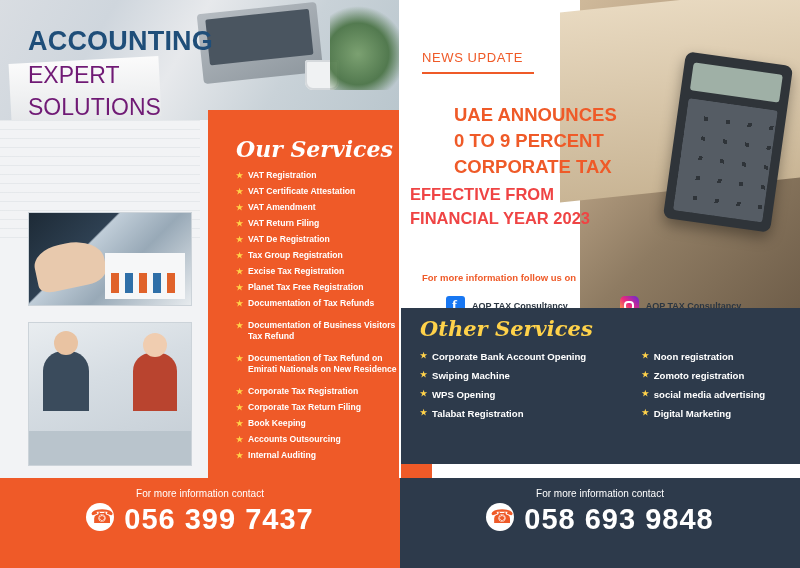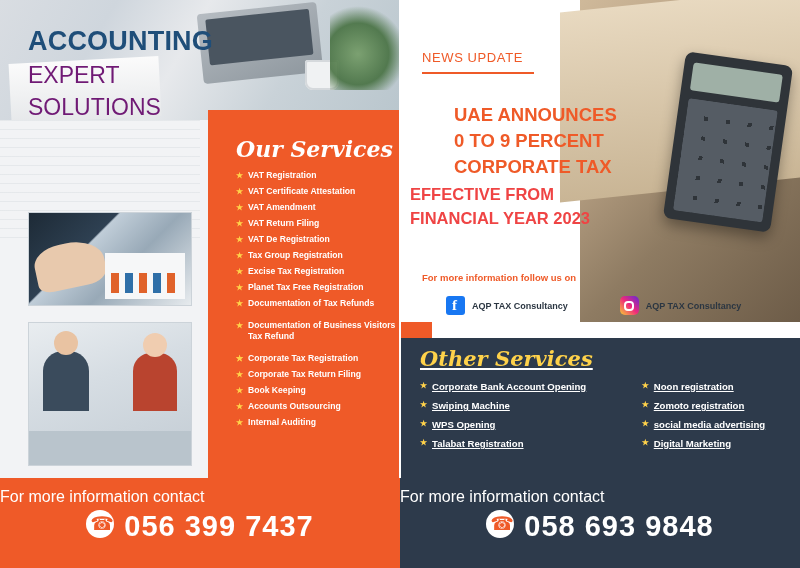--- a/index.html
+++ b/index.html
@@ -101,34 +101,34 @@
   .social{position:absolute;left:22px;top:296px;display:flex;gap:28px;align-items:center;}
   .soc{display:flex;align-items:center;gap:7px;padding-left:24px;}
   .fb{width:19px;height:19px;background:#1877f2;border-radius:3px;position:relative;}
   .fb:after{content:"f";position:absolute;left:6px;top:1px;color:#fff;font-size:15px;font-weight:bold;font-family:"Liberation Serif",serif;}
   .ig{width:19px;height:19px;border-radius:5px;background:linear-gradient(45deg,#f9ce34,#ee2a7b,#6228d7);position:relative;}
   .ig:after{content:"";position:absolute;left:4.5px;top:4.5px;width:10px;height:10px;border:2px solid #fff;border-radius:4px;box-sizing:border-box;}
   .soc span{font-size:9px;color:#2b3642;font-weight:bold;}
 
   
   .other{
-    position:absolute;left:400px;top:338px;width:400px;height:156px;background:#2d3a4b;color:#fff;text-decoration:underline;
+    position:absolute;left:400px;top:308px;width:400px;height:156px;background:#2d3a4b;color:#fff;
   }
   .other h2{margin:0;padding:8px 0 0 20px;font-family:"DejaVu Serif",serif;font-style:italic;font-weight:bold;font-size:21px;color:#ffd24a;}
   .other-cols{display:flex;padding:10px 0 0 20px;gap:16px;}
   .other-cols ul{list-style:none;margin:0;padding:0;}
   .other-cols li{position:relative;padding-left:12px;margin-bottom:8px;font-size:9.6px;font-weight:bold;color:#fff;}
   .other-cols li .star{position:absolute;left:0;top:0;color:#ffd24a;font-size:8px;}
   .col1{width:208px;}
   .col2{width:160px;}
 
   
   .foot-left{position:absolute;left:0;top:478px;width:400px;height:90px;background:#ef5a28;color:#fff;}
   .foot-right{position:absolute;left:400px;top:478px;width:400px;height:90px;background:#2d3a4b;color:#fff;}
-  .foot-label{font-size:16px;padding-top:10px;font-weight:normal;}
+  .foot-label{text-align:center;font-size:10px;padding-top:10px;font-weight:normal;}
   .foot-num{display:flex;justify-content:center;gap:10px;margin-top:4px;}
   .phone-ic{width:28px;height:28px;border-radius:50%;background:#fff;position:relative;flex:0 0 auto;}
   .phone-ic.left-ic:after{content:"\260E";position:absolute;left:4px;top:2px;font-size:19px;color:#ef5a28;}
   .phone-ic.right-ic:after{content:"\260E";position:absolute;left:4px;top:2px;font-size:19px;color:#ef5a28;}
   .foot-num .num{font-size:29px;font-weight:bold;letter-spacing:1px;}
 
   .divider-v{position:absolute;left:399px;top:0;width:2px;height:478px;background:#ffffff;}
 </style>
 </head>
 <body>
@@ -169,21 +169,21 @@
       <li><span class="star">★</span><span>VAT Registration</span></li>
       <li><span class="star">★</span><span>VAT Certificate Attestation</span></li>
       <li><span class="star">★</span><span>VAT Amendment</span></li>
       <li><span class="star">★</span><span>VAT Return Filing</span></li>
       <li><span class="star">★</span><span>VAT De Registration</span></li>
       <li><span class="star">★</span><span>Tax Group Registration</span></li>
       <li><span class="star">★</span><span>Excise Tax Registration</span></li>
       <li><span class="star">★</span><span>Planet Tax Free Registration</span></li>
       <li><span class="star">★</span><span>Documentation of Tax Refunds</span></li>
       <li class="gap two"><span class="star">★</span><span>Documentation of Business Visitors Tax Refund</span></li>
-      <li class="gap two"><span class="star">★</span></li>
+      <li class="gap two"><span class="star">★</span><span>Documentation of Tax Refund on Emirati Nationals on New Residence</span></li>
       <li class="gap"><span class="star">★</span><span>Corporate Tax Registration</span></li>
       <li><span class="star">★</span><span>Corporate Tax Return Filing</span></li>
       <li><span class="star">★</span><span>Book Keeping</span></li>
       <li><span class="star">★</span><span>Accounts Outsourcing</span></li>
       <li><span class="star">★</span><span>Internal Auditing</span></li>
     </ul>
   </div>
 
   <div class="news">
     <div class="news-photo">

